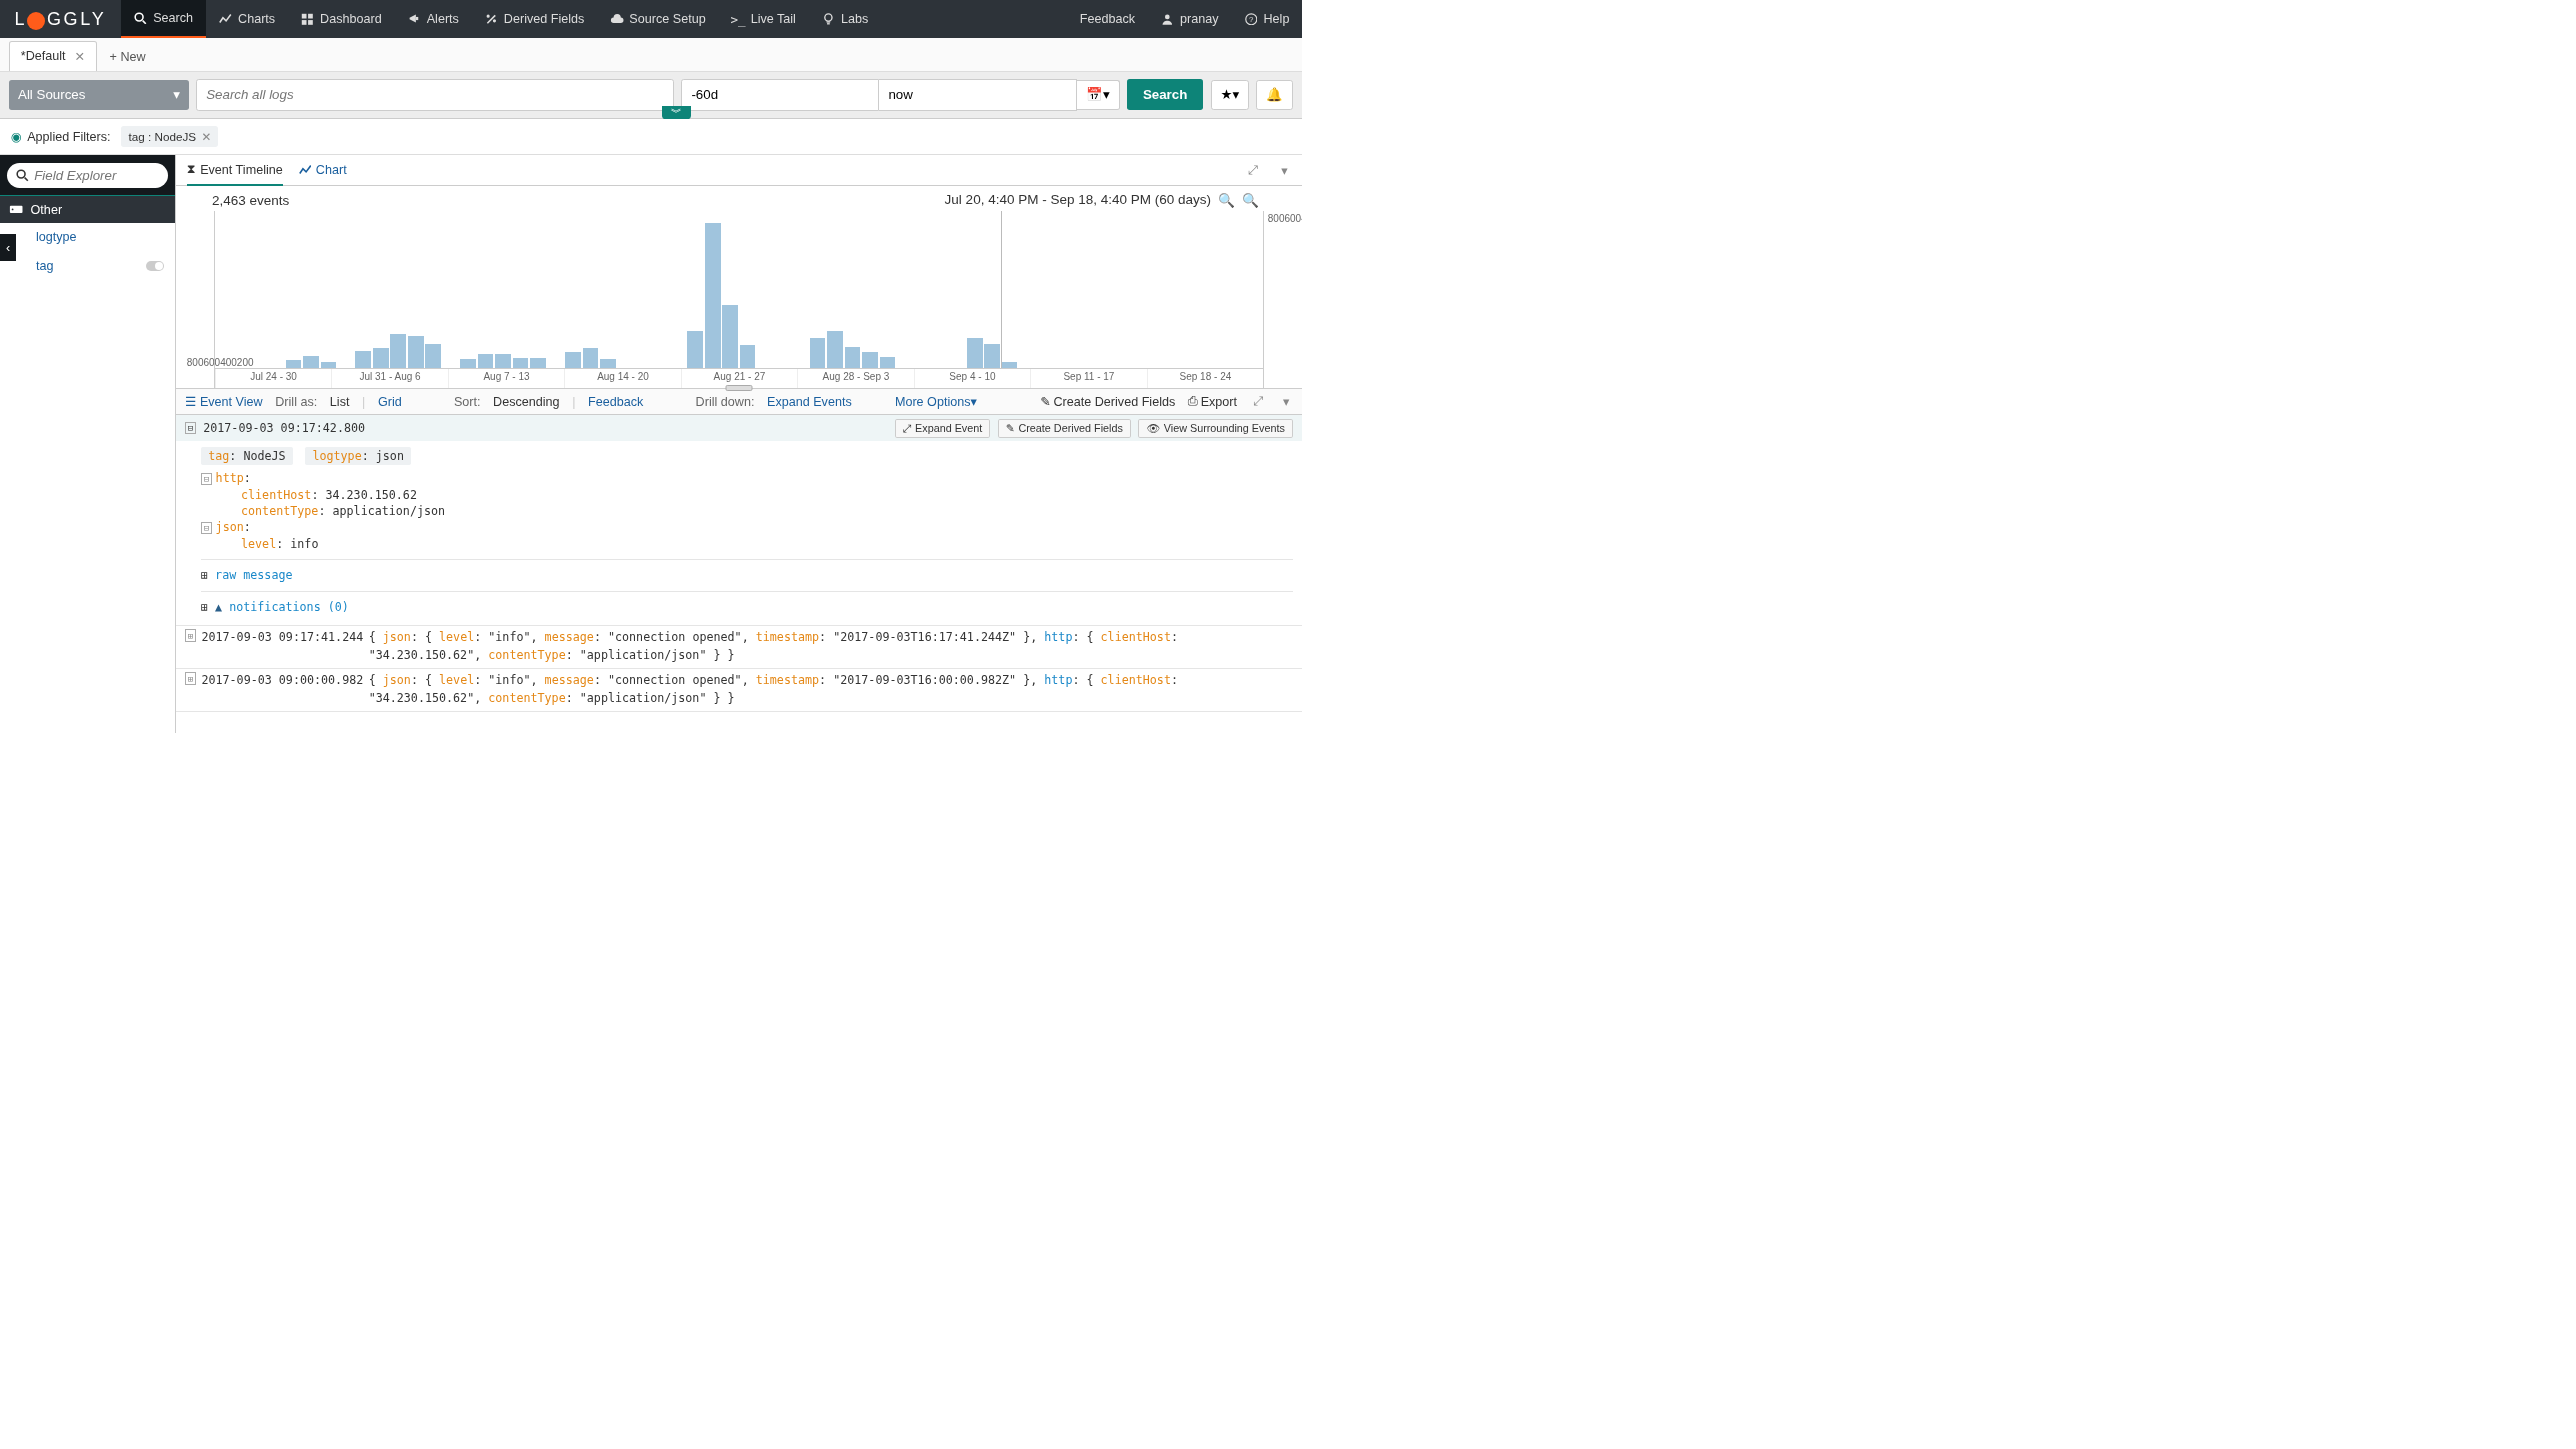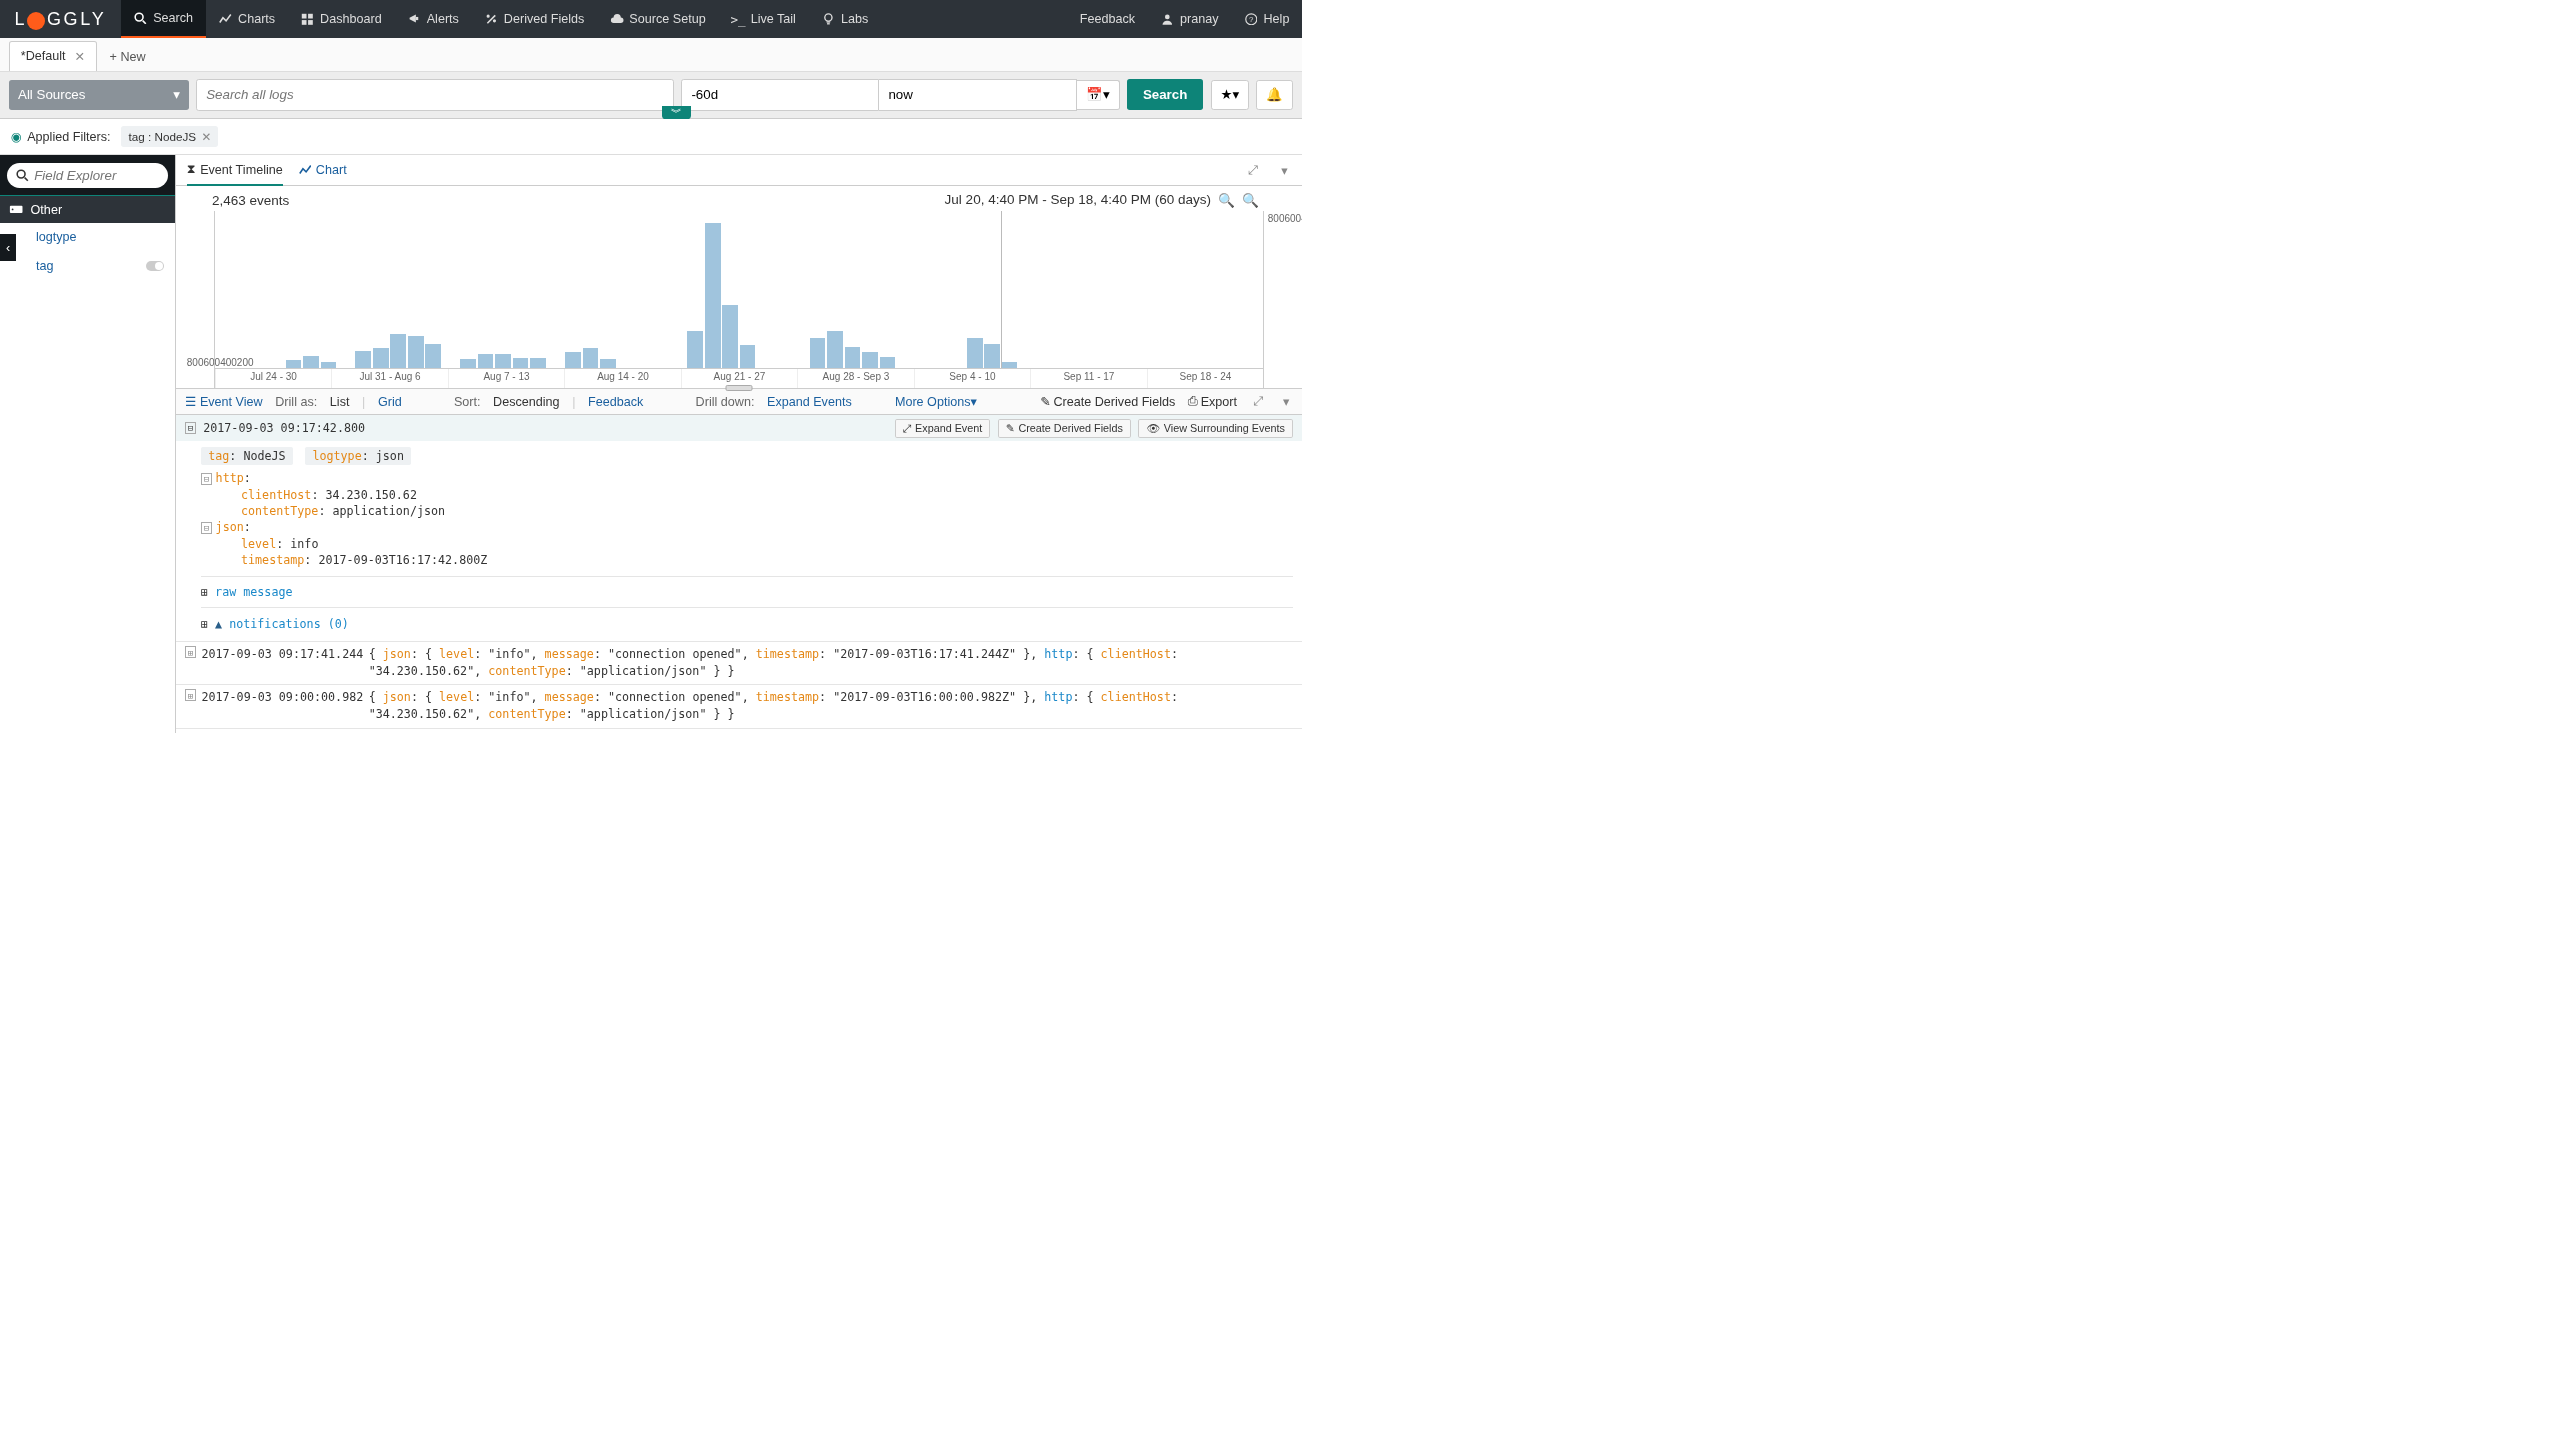--- a/index.html
+++ b/index.html
@@ -467,21 +467,20 @@
         <div class="evbody">
           <div style="margin-bottom:5.4px;">
             <span class="tagchip"><span class="k">tag</span>: <span>NodeJS</span></span>
             <span class="tagchip"><span class="k">logtype</span>: <span>json</span></span>
           </div>
           <div class="objline"><span class="exp">⊟</span><span class="k">http</span>:</div>
           <div class="indent2"><span class="k">clientHost</span>: <span class="v">34.230.150.62</span></div>
           <div class="indent2"><span class="k">contentType</span>: <span class="v">application/json</span></div>
           <div class="objline"><span class="exp">⊟</span><span class="k">json</span>:</div>
           <div class="indent2"><span class="k">level</span>: <span class="v">info</span></div>
-          <div class="indent2"><span class="k">timestamp</span>: <span class="v">2017-09-03T16:17:42.800Z</span></div>
           <div class="hr"></div>
           <div><span class="exp">⊞</span> <span class="rawlink">raw message</span></div>
           <div class="hr"></div>
           <div><span class="exp">⊞</span> <span class="warnico">▲</span> <span class="notif">notifications (0)</span></div>
         </div>
       </div>
 
       <div id="collapsed-container">
           <div class="event">
             <div class="collapsed">

